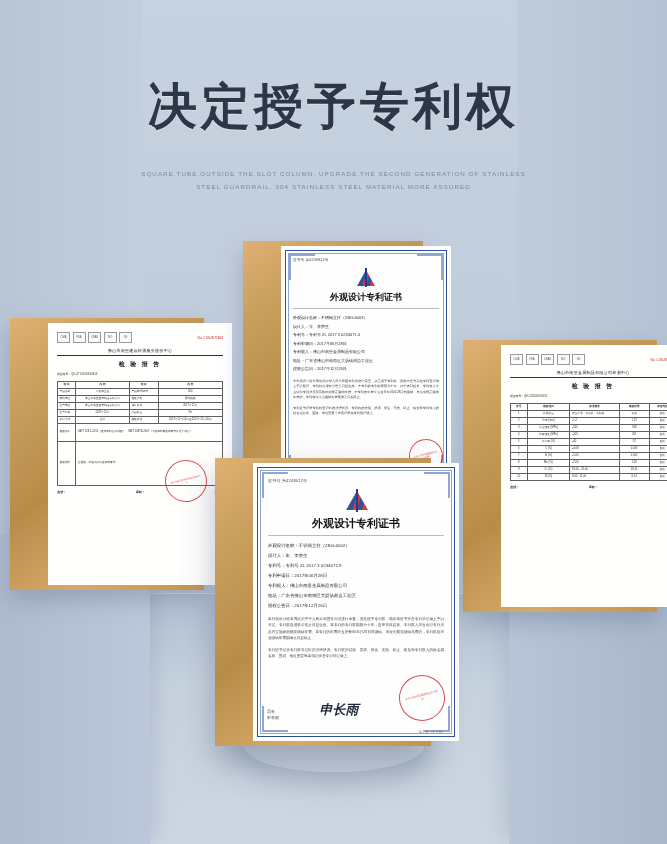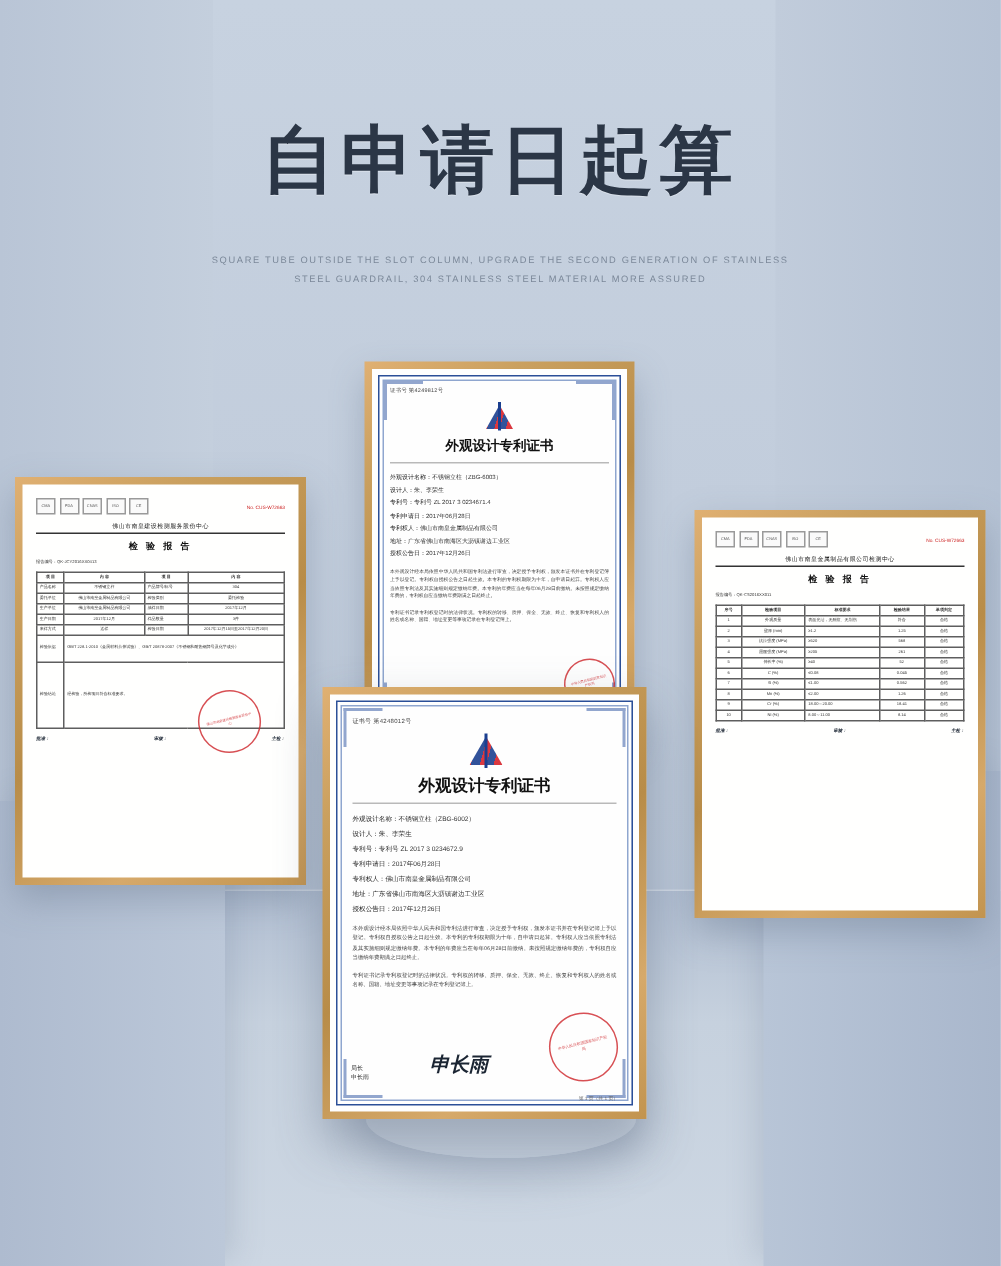--- a/index.html
+++ b/index.html
@@ -80,20 +80,21 @@
     position:absolute;
     background:linear-gradient(145deg,#e0b072 0%, #caa05f 20%, #b88c48 50%, #d6a96a 78%, #c2944f 100%);
     padding:5px;
     box-shadow:0 10px 22px rgba(90,105,128,.35);
   }
   .frame-inner {
     width:100%; height:100%;
     background:#fdfdfb;
     position:relative;
     overflow:hidden;
+    margin-left:33px;
   }
   
   .patent .frame-inner {
     background:#fefefe;
   }
   .pat-border {
     position:absolute; inset:4px;
     border:1px solid #2b4f98;
     box-shadow:inset 0 0 0 2px #fff, inset 0 0 0 3px #8fa6cf;
   }
@@ -204,21 +205,21 @@
   <div class="wall-left" data-name="wall-left-panel"></div>
   <div class="wall-right" data-name="wall-right-panel"></div>
   <div class="floor" data-name="floor-surface"></div>
   <div class="floor-line" data-name="floor-horizon-line"></div>
   <div class="block-left" data-name="pedestal-block-left"></div>
   <div class="block-right" data-name="pedestal-block-right"></div>
   <div class="pedestal" data-name="round-pedestal"></div>
   <div class="pedestal-top" data-name="round-pedestal-top"></div>
 </div>
 
-<div id="headline" data-name="page-title">自申请日起算</div>
+<div id="headline" data-name="page-title">决定授予专利权</div>
 <div id="subline" data-name="page-subtitle">
   <div data-name="page-subtitle-line-1">SQUARE TUBE OUTSIDE THE SLOT COLUMN, UPGRADE THE SECOND GENERATION OF STAINLESS</div>
   <div data-name="page-subtitle-line-2">STEEL GUARDRAIL, 304 STAINLESS STEEL MATERIAL MORE ASSURED</div>
 </div>
 
 <div class="frame report" data-name="certificate-frame-report-left" style="left:10px; top:318px; width:194px; height:272px;">
   <div class="frame-inner" data-name="report-left-page">
     <div class="rep-pad">
       <div class="rep-logos" data-name="report-left-accreditation-logos">
         <div class="lg" data-name="logo-cma-icon">CMA</div>

